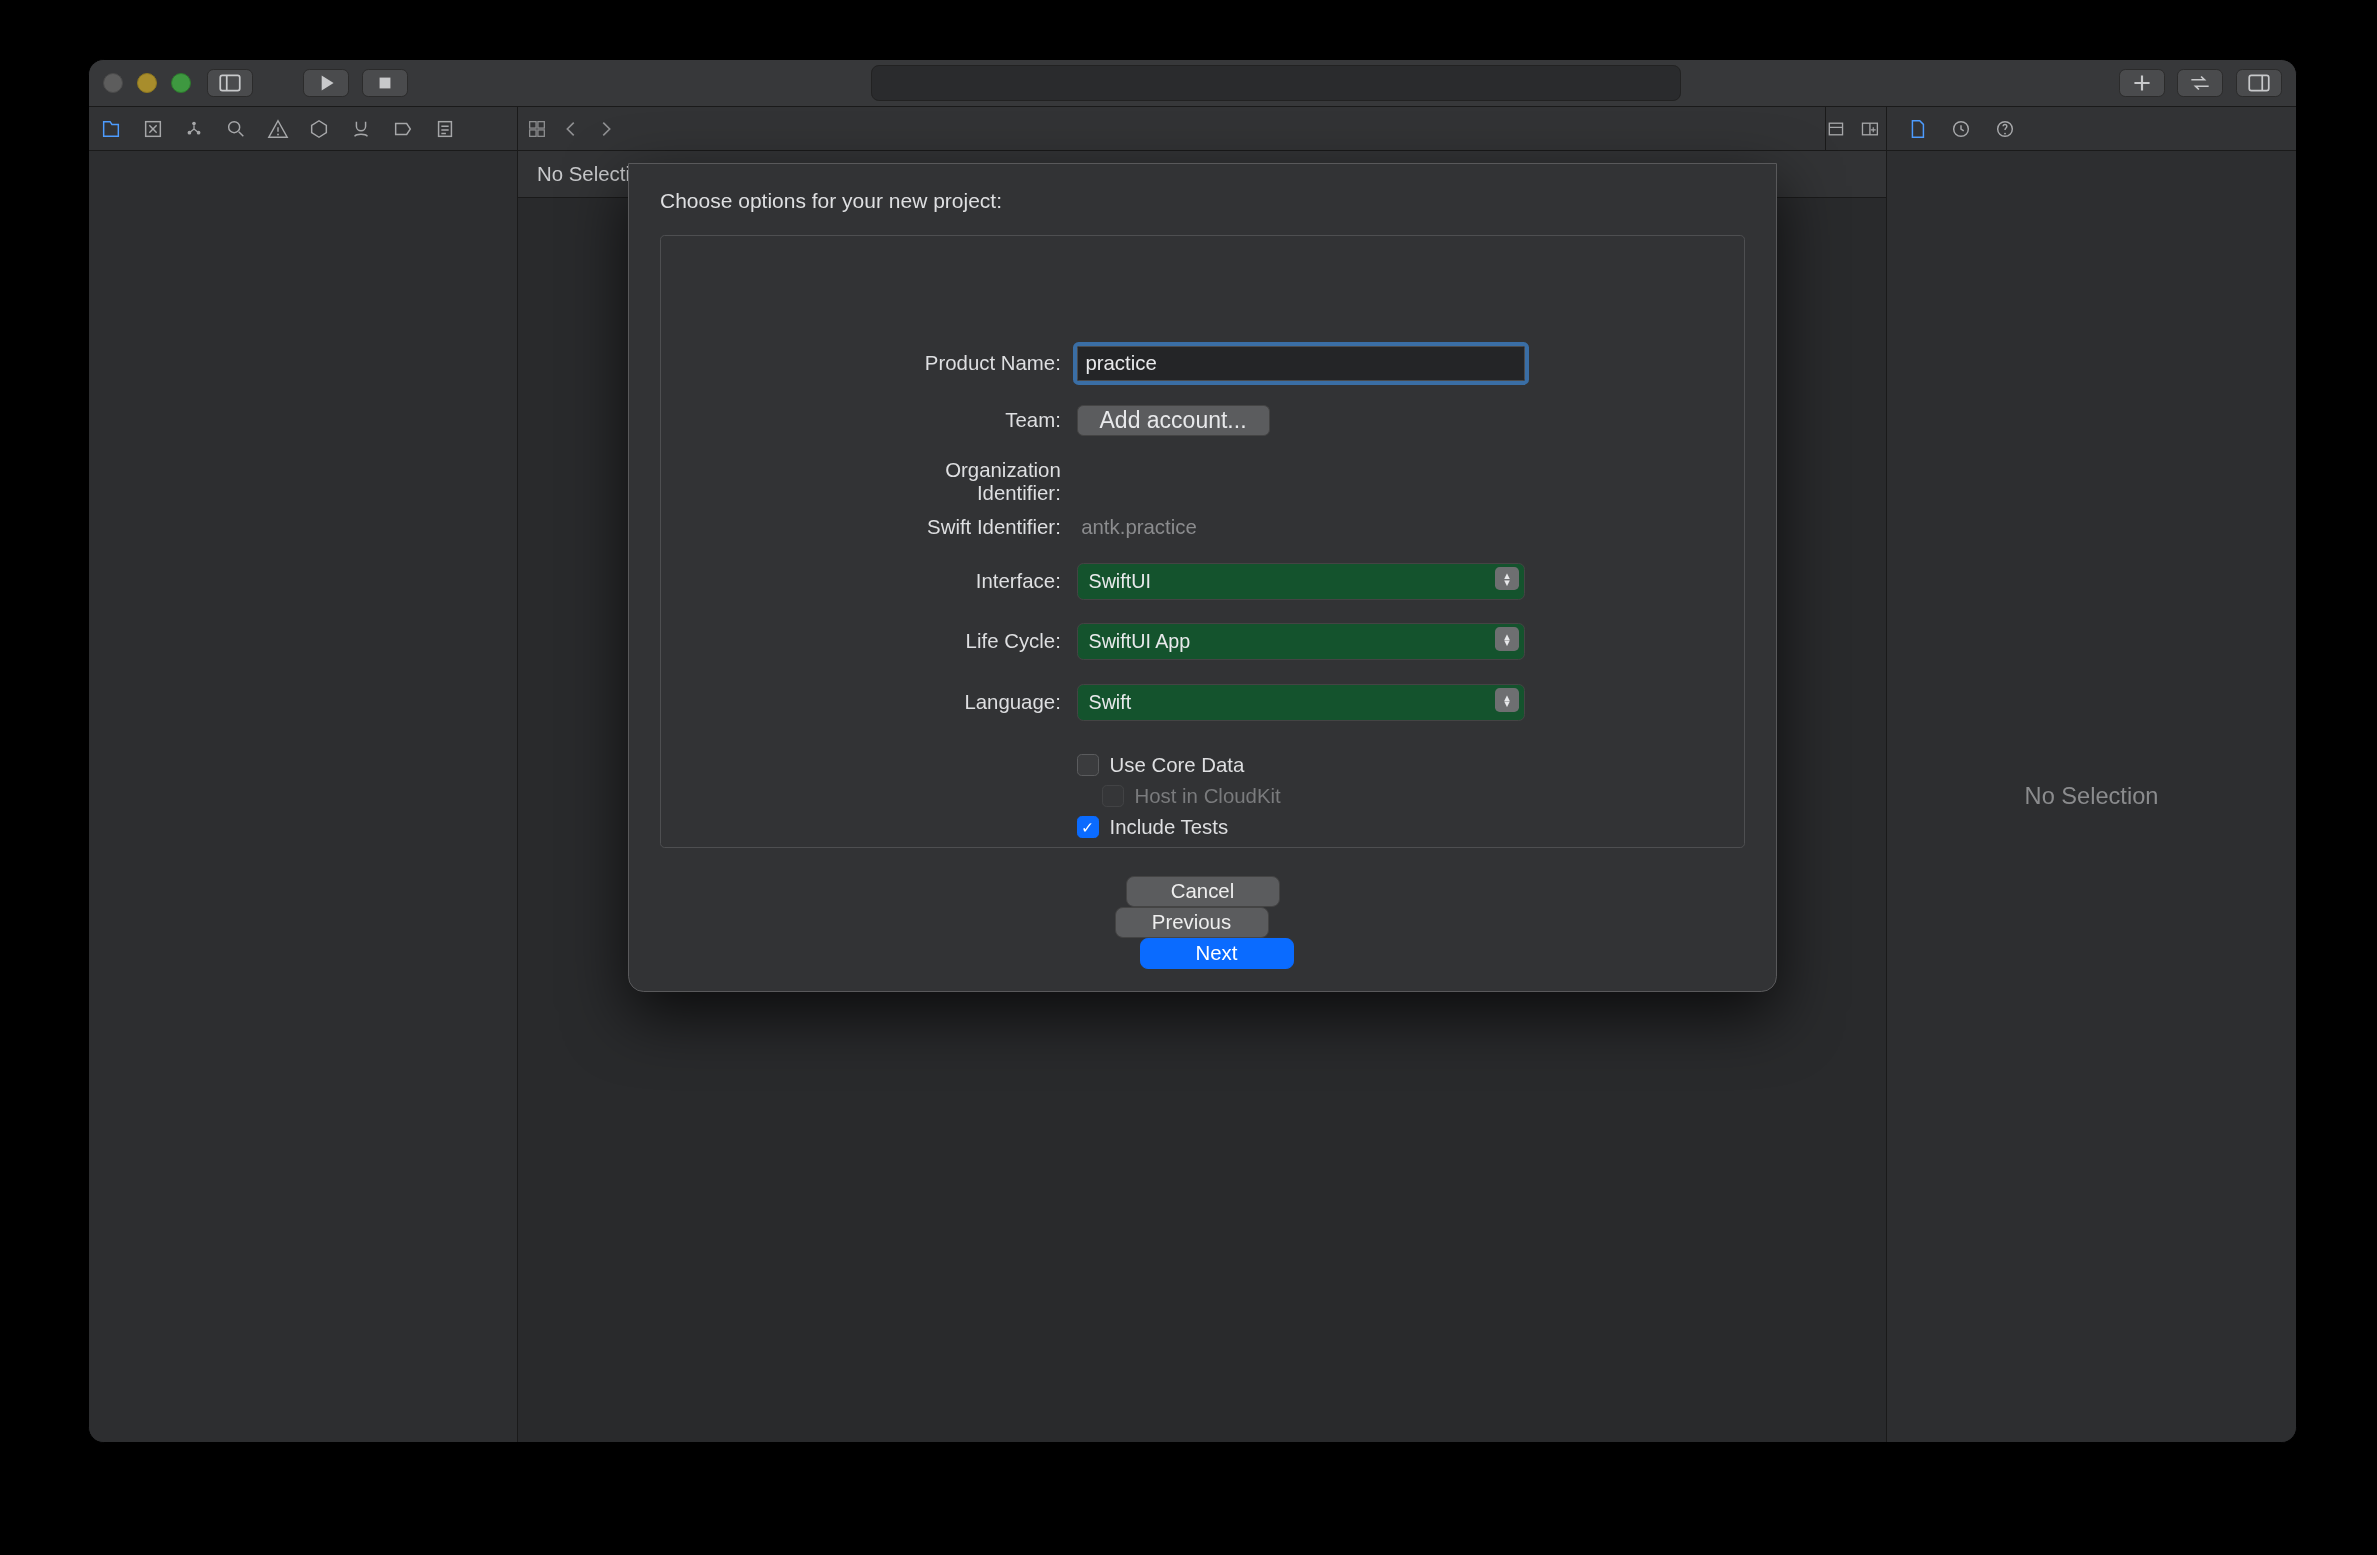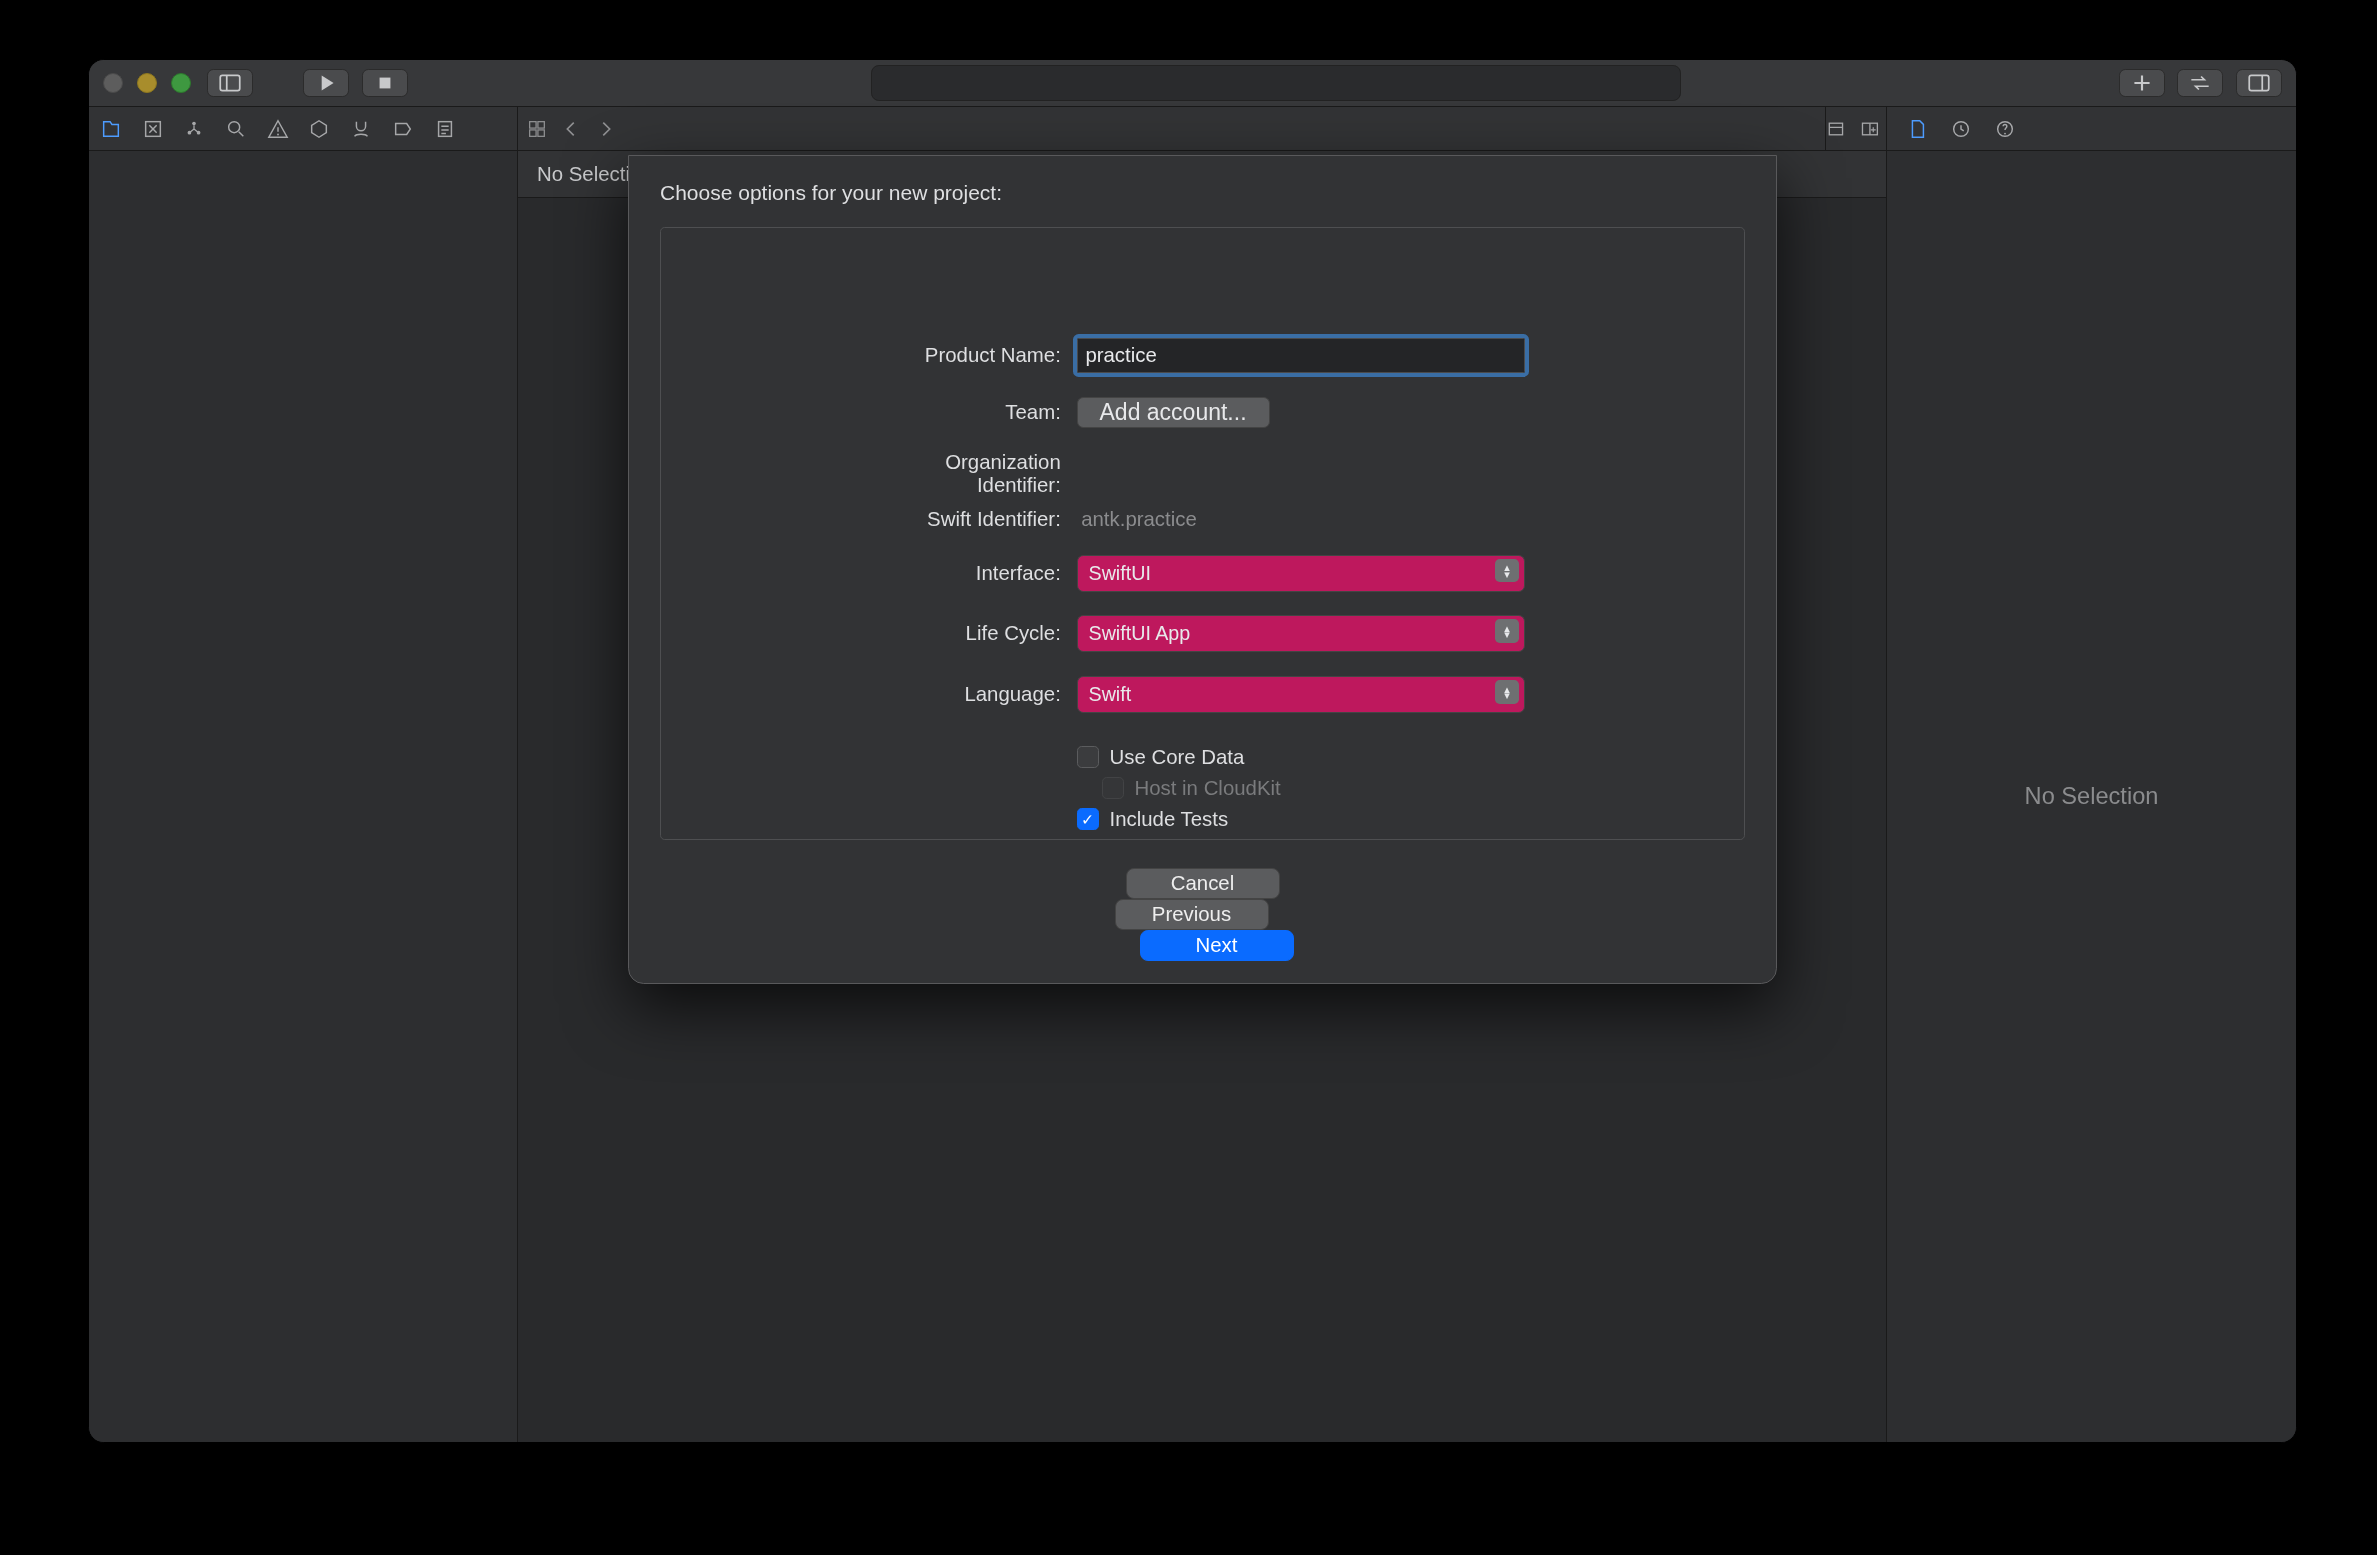--- a/index.html
+++ b/index.html
@@ -132,21 +132,21 @@
   }
   
   .mask{
     position:absolute;
     top:91px; left:429px;
     width: 1370px; bottom:0;
     background: rgba(0,0,0,0.0);
   }
   .sheet{
     position:absolute;
-    top:4px; left:110px;
+    top:12px; left:110px;
     width:1149px;
     height:829px;
     background:#323335;
     border:0.8px solid #59595b;
     border-bottom-left-radius:15.7px;
     border-bottom-right-radius:15.7px;
     box-shadow: 0 23.6px 63px rgba(0,0,0,0.7);
     padding:25px 31px;
     display:flex; flex-direction:column;
   }
@@ -197,21 +197,21 @@
     background:#5b5c5e;
     border:0.8px solid #444;
     border-radius:6.3px;
     color:#e8e9eb;
     font-size:23px;
     padding:0 22px;
     display:inline-flex; align-items:center;
   }
   .popup{
     width:448px; height:37px;
-    background:#be185d;
+    background:#14532d;
     border:0.8px solid #444;
     border-radius:6.3px;
     display:flex; align-items:center;
     color:#e8e9eb; font-size:19.7px;
     padding:15px 11px;
     position:relative;
   }
   .popup .chev{
     position:absolute; right:4.7px; top:3.1px;
     width:23.6px; height:23.6px;

